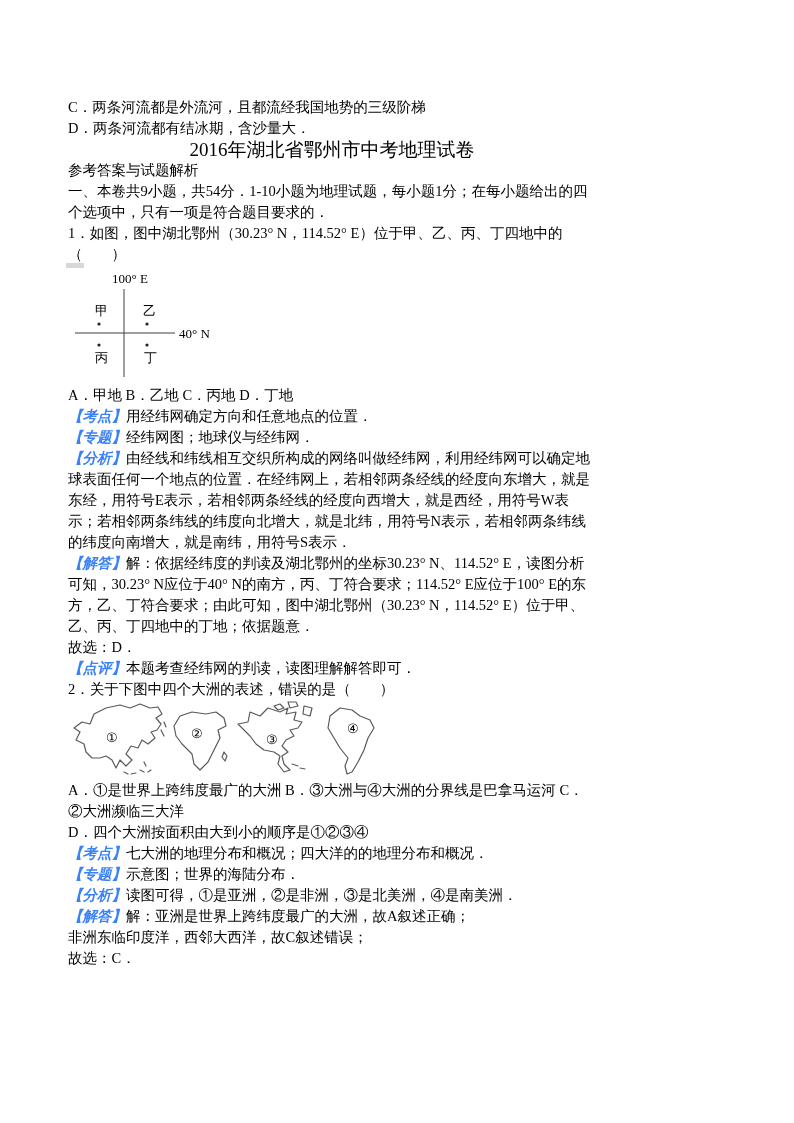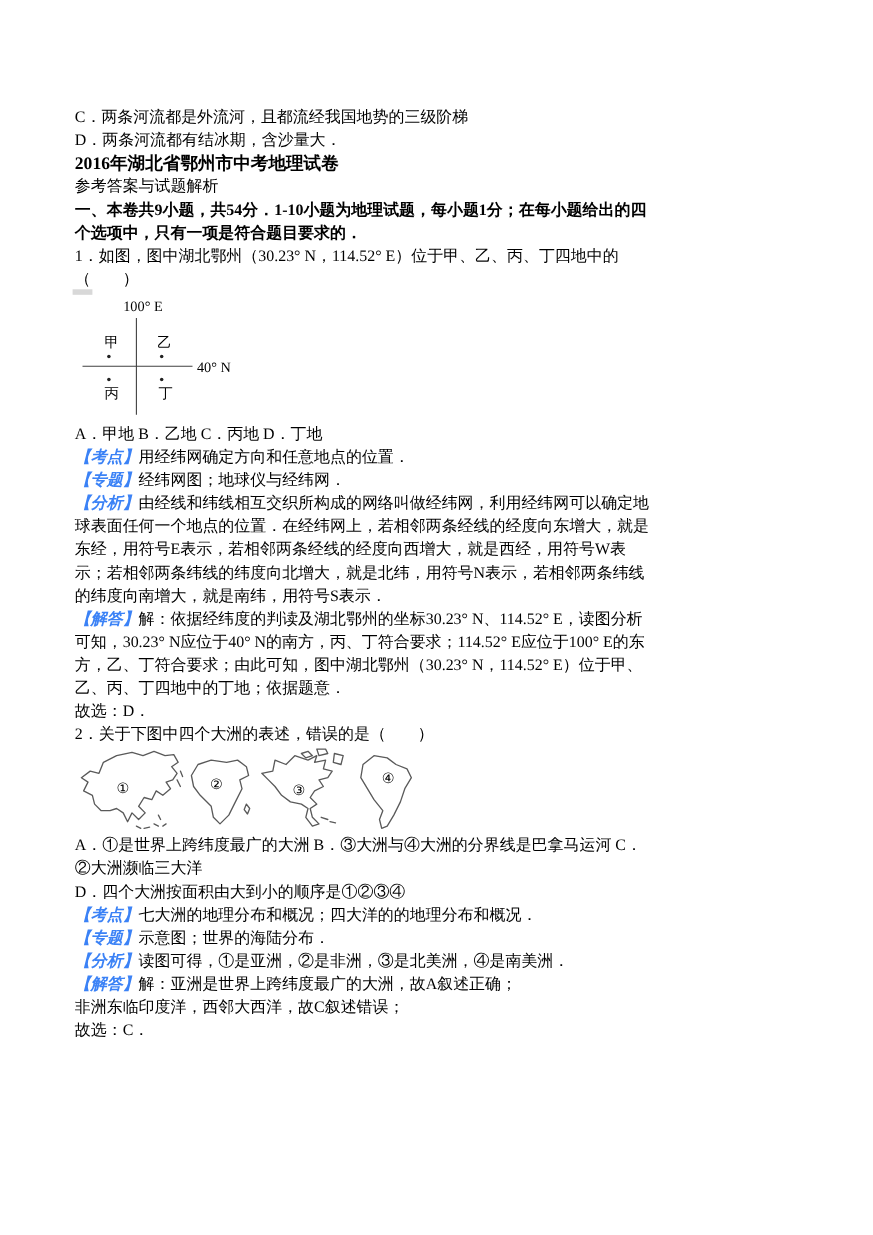--- a/index.html
+++ b/index.html
@@ -10,26 +10,27 @@
   }
   .doc{
     box-sizing:border-box;
     width:652px;
     padding:97px 56px 0 68px;
     font-size:14.5px;
     line-height:21px;
   }
   .doc p{margin:0;padding:0;}
   .title{
-    font-size:16px;
-    font-weight:bold;
+    font-size:19px;
+    font-weight:normal;
     margin-top:44px;
     line-height:21px;
+    text-align:center;
   }
-  .bold{font-weight:bold;}
+  .bold{font-weight:normal;}
   .tagline{padding-left:3px;}
   .tag{
     color:#3b82f6;
     font-weight:bold;
     font-style:italic;
   }
   .fig1{height:120px;position:relative;}
   .fig1 svg{position:absolute;left:0;top:0;}
   .artifact{
     position:absolute;left:-2px;top:-2px;
@@ -75,20 +76,21 @@
     </svg>
   </div>
 
   <p>A．甲地 B．乙地 C．丙地 D．丁地</p>
 
   <p class="tagline"><span class="tag">【考点】</span><span>用经纬网确定方向和任意地点的位置．</span></p>
   <p class="tagline"><span class="tag">【专题】</span><span>经纬网图；地球仪与经纬网．</span></p>
   <p class="tagline"><span class="tag">【分析】</span><span>由经线和纬线相互交织所构成的网络叫做经纬网，利用经纬网可以确定地球表面任何一个地点的位置．在经纬网上，若相邻两条经线的经度向东增大，就是东经，用符号E表示，若相邻两条经线的经度向西增大，就是西经，用符号W表示；若相邻两条纬线的纬度向北增大，就是北纬，用符号N表示，若相邻两条纬线的纬度向南增大，就是南纬，用符号S表示．</span></p>
   <p class="tagline"><span class="tag">【解答】</span><span>解：依据经纬度的判读及湖北鄂州的坐标30.23° N、114.52° E，读图分析可知，30.23° N应位于40° N的南方，丙、丁符合要求；114.52° E应位于100° E的东方，乙、丁符合要求；由此可知，图中湖北鄂州（30.23° N，114.52° E）位于甲、乙、丙、丁四地中的丁地；依据题意．</span></p>
   <p>故选：D．</p>
+  <p class="tagline"><span class="tag">【点评】</span><span>本题考查经纬网的判读，读图理解解答即可．</span></p>
 
   <p class="q2-start">2．关于下图中四个大洲的表述，错误的是（　　）</p>
 
   <div class="fig2">
     <svg width="330" height="78" viewBox="0 0 330 78">
 
       <path class="cont" d="M16,44 L8,40 L12,32 L6,28 L14,22 L22,24 L26,14 L38,8 L52,5 L62,8 L72,4 L82,8 L90,7 L94,14 L88,18 L93,24 L89,30 L83,32 L87,38 L80,44 L74,40 L70,48 L63,46 L58,54 L64,60 L58,66 L52,60 L48,68 L44,60 L38,56 L32,58 L24,58 L18,52 Z"></path>
       <path class="cont" d="M56,72 l4,2 M63,74 l5,-1 M72,70 l4,2 M80,72 l3,-2 M76,62 l2,4 M93,30 l3,6 M96,22 l2,5"></path>
       <text x="38" y="42" font-size="13">①</text>
 

